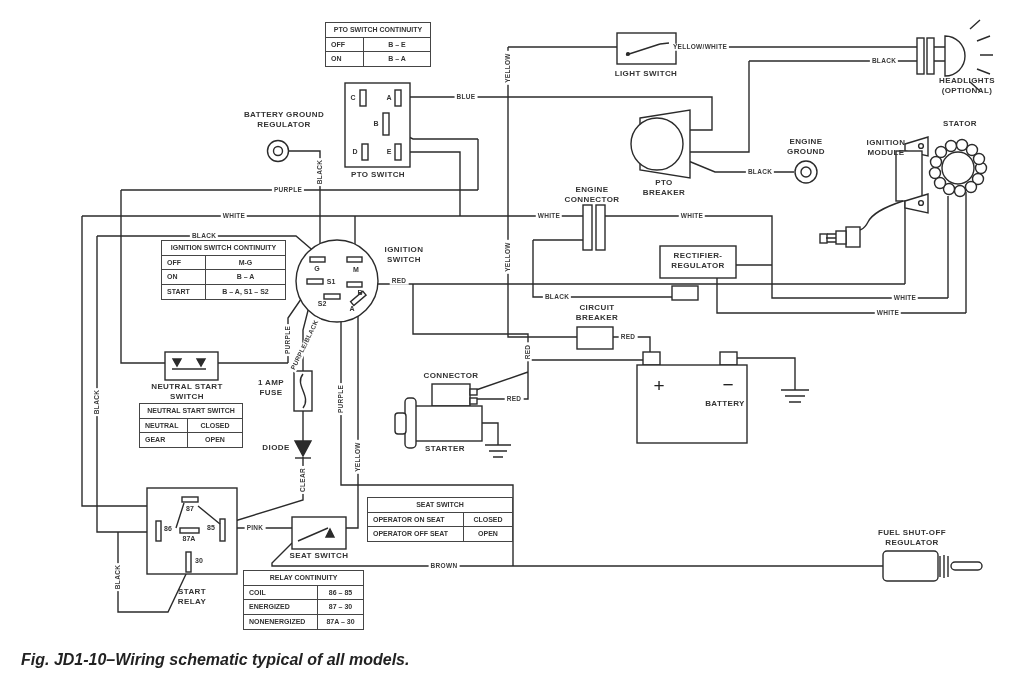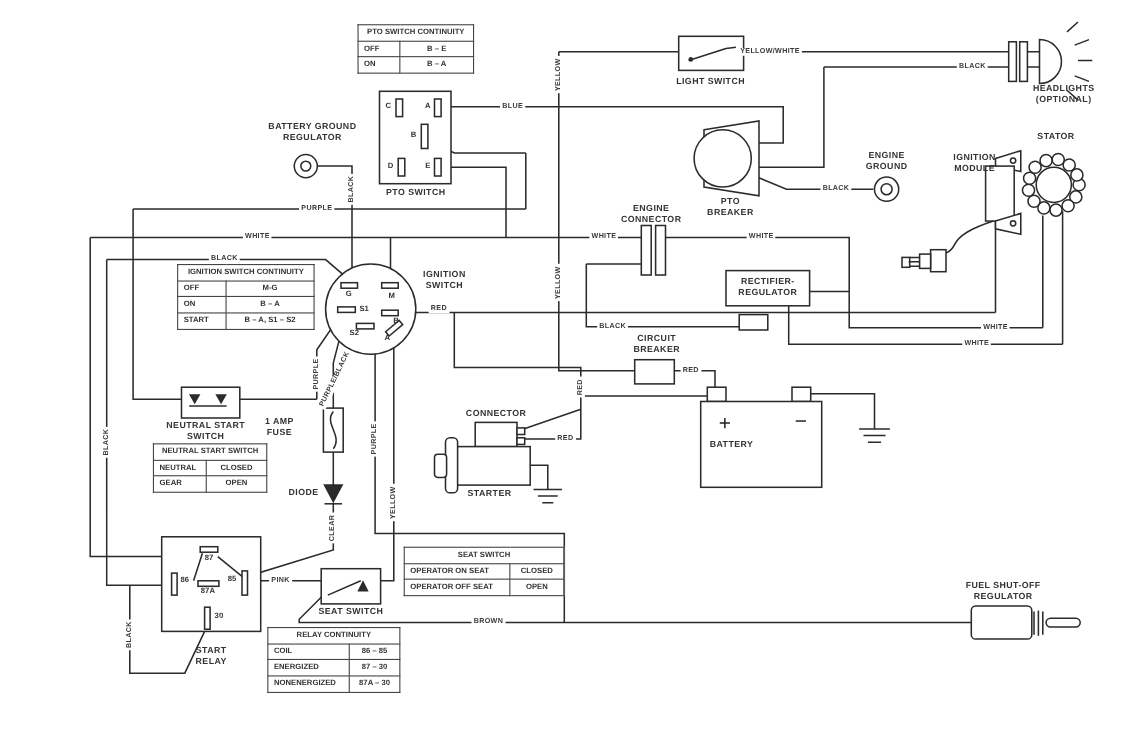--- a/index.html
+++ b/index.html
@@ -336,25 +336,25 @@
   <div class="lbl" style="left:967px;top:76px;width:72px">HEADLIGHTS (OPTIONAL)</div>
   <div class="lbl" style="left:284px;top:110px;width:104px">BATTERY GROUND REGULATOR</div>
   <div class="lbl" style="left:664px;top:178px;width:54px">PTO BREAKER</div>
   <div class="lbl" style="left:806px;top:137px;width:50px">ENGINE GROUND</div>
   <div class="lbl" style="left:886px;top:138px;width:56px">IGNITION MODULE</div>
   <div class="lbl" style="left:960px;top:119px;width:60px">STATOR</div>
   <div class="lbl" style="left:592px;top:185px;width:68px">ENGINE CONNECTOR</div>
   <div class="lbl" style="left:404px;top:245px;width:58px">IGNITION SWITCH</div>
   <div class="lbl" style="left:698px;top:251px;width:70px">RECTIFIER- REGULATOR</div>
   <div class="lbl" style="left:597px;top:303px;width:54px">CIRCUIT BREAKER</div>
-  <div class="lbl" style="left:665px;top:399px;width:70px">BATTERY</div>
+  <div class="lbl" style="left:725px;top:399px;width:70px">BATTERY</div>
   <div class="lbl" style="left:451px;top:371px;width:70px">CONNECTOR</div>
   <div class="lbl" style="left:445px;top:444px;width:60px">STARTER</div>
   <div class="lbl" style="left:187px;top:382px;width:92px">NEUTRAL START SWITCH</div>
-  <div class="lbl" style="left:254px;top:378px;width:40px">1 AMP FUSE</div>
+  <div class="lbl" style="left:271px;top:378px;width:40px">1 AMP FUSE</div>
   <div class="lbl" style="left:276px;top:443px;width:44px">DIODE</div>
   <div class="lbl" style="left:192px;top:587px;width:48px">START RELAY</div>
   <div class="lbl" style="left:319px;top:551px;width:84px">SEAT SWITCH</div>
   <div class="lbl" style="left:912px;top:528px;width:92px">FUEL SHUT-OFF REGULATOR</div>
 
   <div class="pin" style="left:353px;top:97px">C</div>
   <div class="pin" style="left:389px;top:97px">A</div>
   <div class="pin" style="left:376px;top:123px">B</div>
   <div class="pin" style="left:355px;top:151px">D</div>
   <div class="pin" style="left:389px;top:151px">E</div>
@@ -397,13 +397,14 @@
   <div class="wl rot" style="left:288px;top:340px">PURPLE</div>
   <div class="wl rotd" style="left:305px;top:345px">PURPLE/BLACK</div>
   <div class="wl rot" style="left:341px;top:399px">PURPLE</div>
   <div class="wl rot" style="left:358px;top:457px">YELLOW</div>
   <div class="wl rot" style="left:303px;top:480px">CLEAR</div>
   <div class="wl rot" style="left:97px;top:402px">BLACK</div>
   <div class="wl rot" style="left:118px;top:577px">BLACK</div>
   <div class="wl" style="left:255px;top:528px">PINK</div>
   <div class="wl" style="left:444px;top:566px">BROWN</div>
 
+  <div class="caption" style="left:21px;top:650px">Fig. JD1-10–Wiring schematic typical of all models.</div>
 </div>
 
 </body></html>

